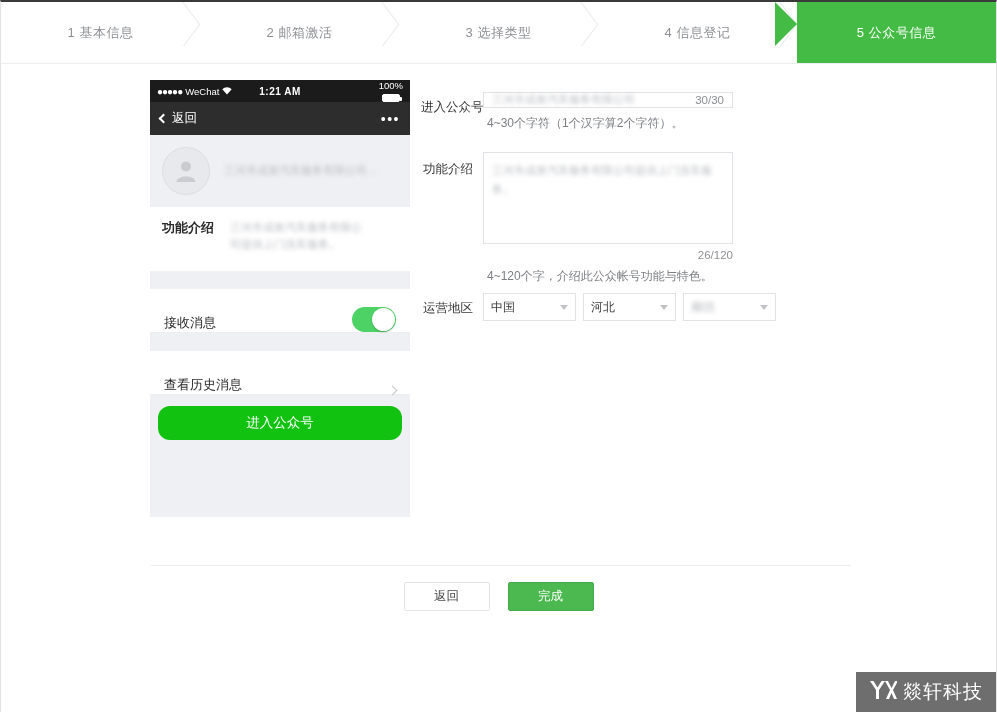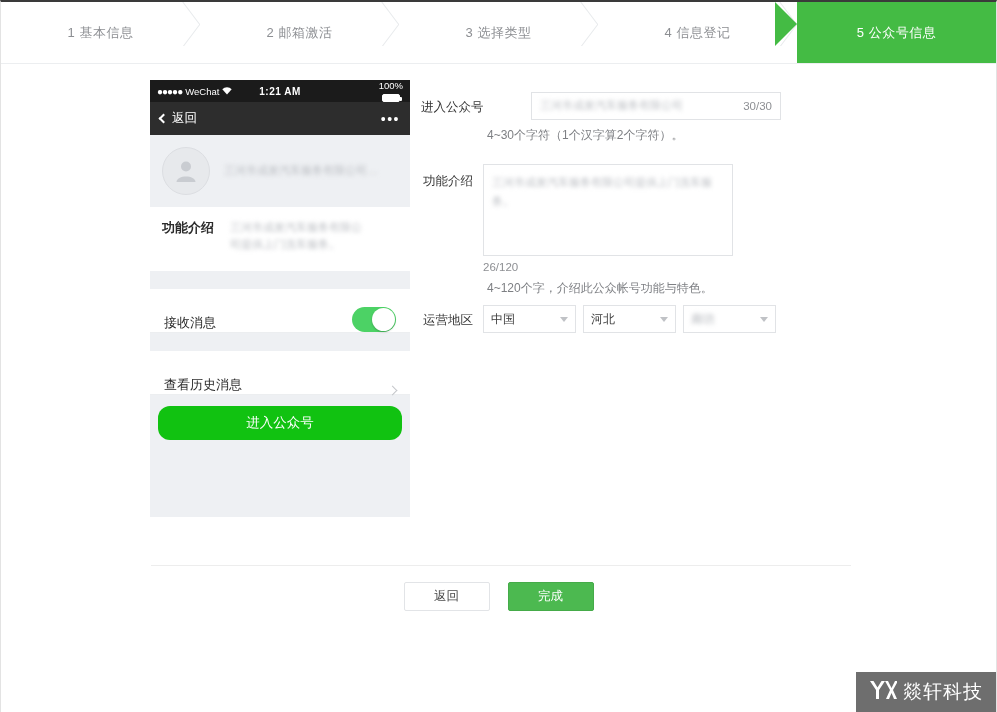--- a/index.html
+++ b/index.html
@@ -174,36 +174,35 @@
   .flabel {
     width:62px; flex:0 0 62px;
     font-size:12.5px; color:#353535;
     text-align:right; padding-right:10px;
     line-height:30px;
     white-space:nowrap;
   }
   .flabel.top { line-height:22px; padding-top:6px; }
   .fctrl { flex:1 1 auto; }
   .inputbox {
-    width:250px; height:28px;
+    width:250px; height:16px;
     border:1px solid #e1e3e6; background:#ffffff;
     display:flex; align-items:center;
     padding:0 8px;
-    margin-left:48px;
   }
   .inputbox .val { flex:1 1 auto; }
   .counter { font-size:11.5px; color:#8d8f93; white-space:nowrap; }
   .hint { font-size:12px; color:#7d7f83; margin:7px 0 0 4px; }
   .textarea {
     width:250px; height:92px;
     border:1px solid #e1e3e6; background:#ffffff;
     padding:7px 8px;
     overflow:hidden;
   }
-  .counter-right { width:250px; margin-top:5px; }
+  .counter-right { width:250px; text-align:right; margin-top:5px; }
   .selects { display:flex; gap:7px; }
   .sel {
     width:93px; height:28px;
     border:1px solid #e1e3e6; background:#ffffff;
     display:flex; align-items:center;
     padding:0 7px;
     font-size:12px; color:#3b3b3b;
     position:relative; cursor:pointer;
   }
   .sel .arrow {

